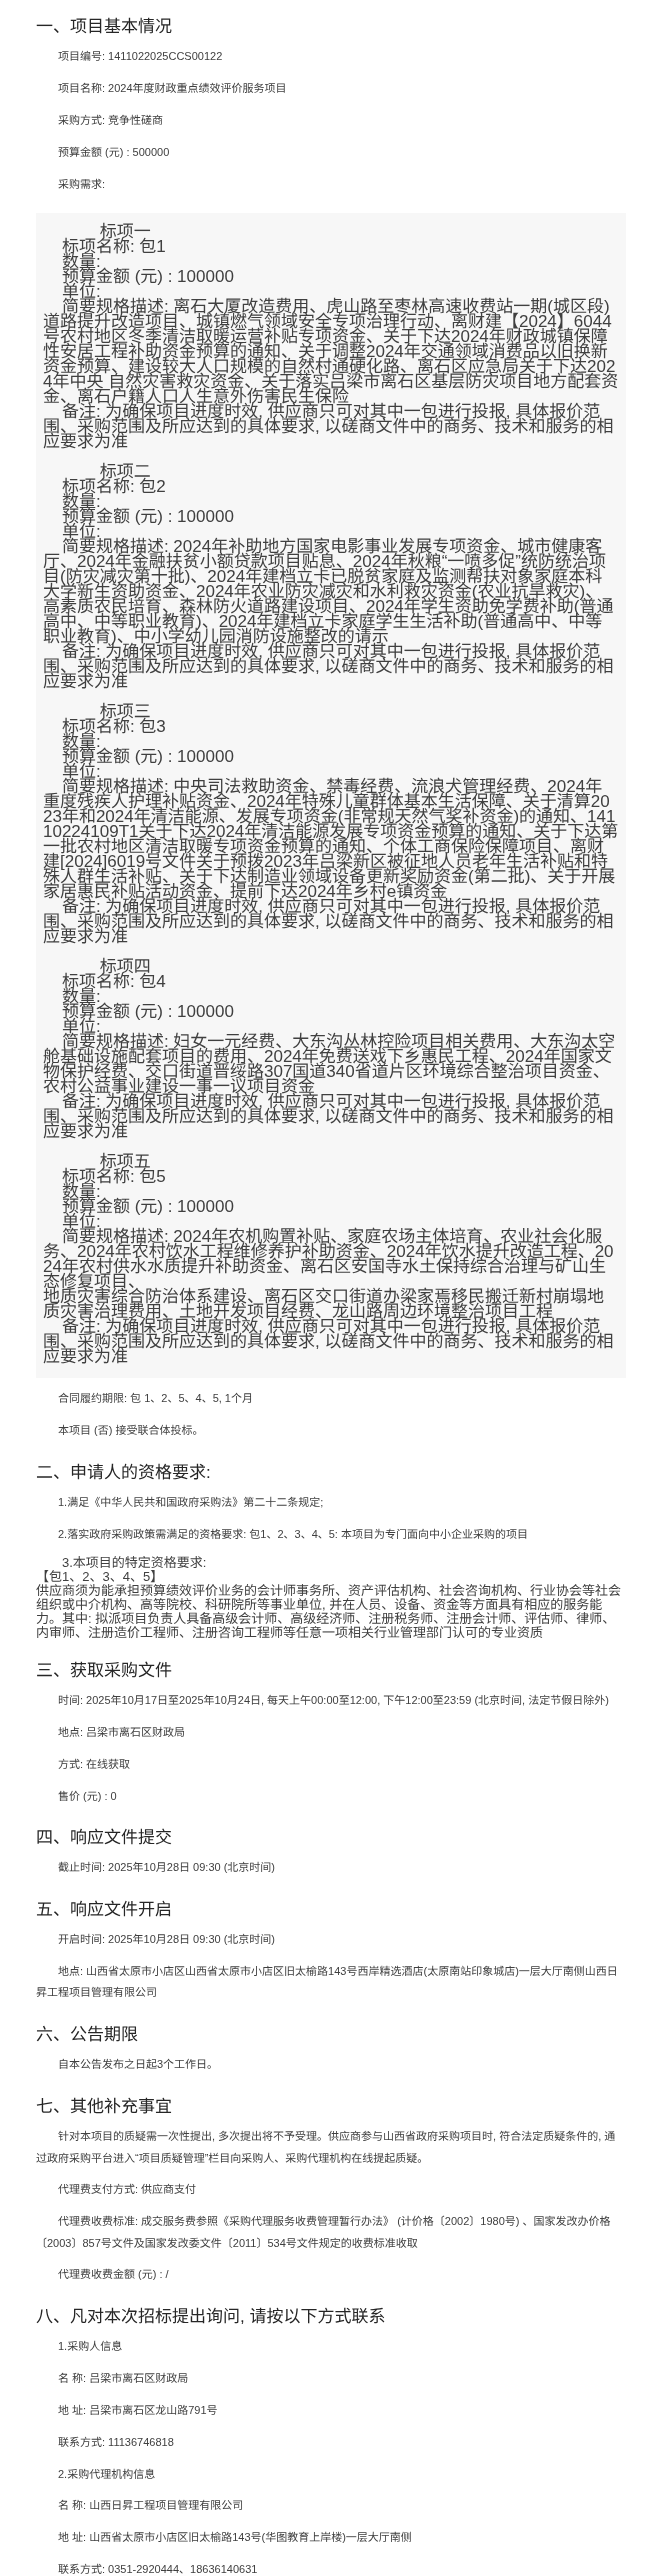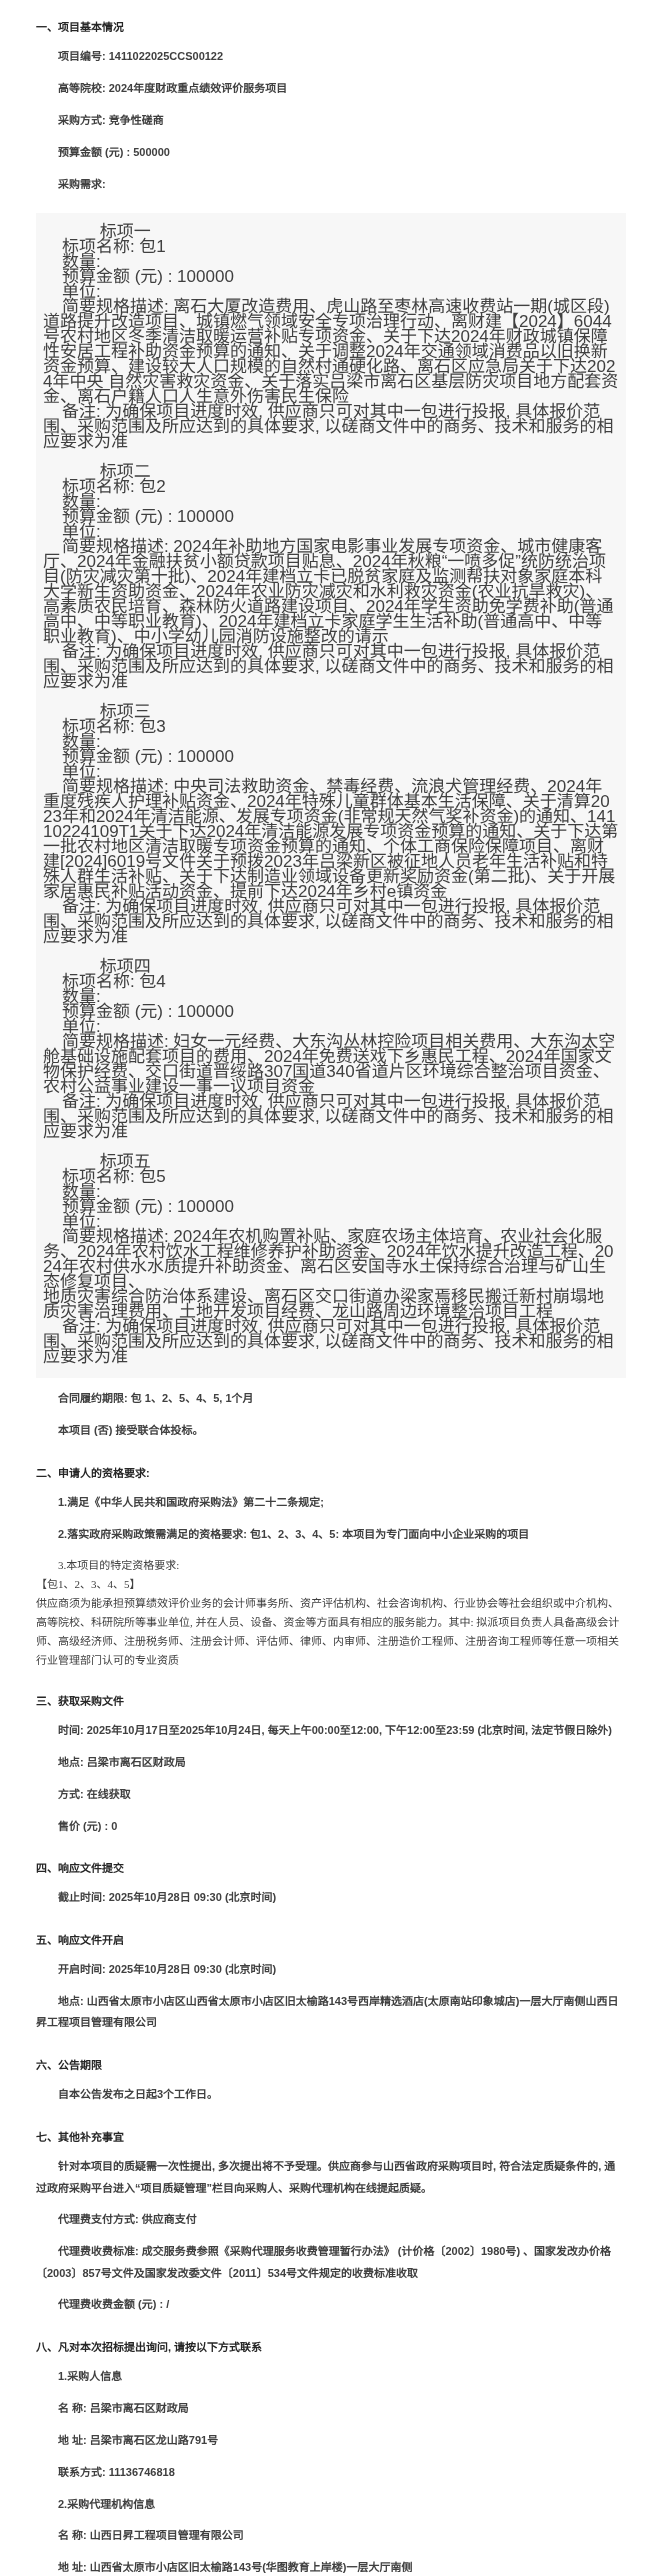--- a/index.html
+++ b/index.html
@@ -11,66 +11,64 @@
     width: 655px;
     font-family: "Liberation Sans", "DejaVu Sans", sans-serif;
     color: #404040;
   }
   .doc {
     box-sizing: border-box;
     width: 655px;
     padding: 9.7px 29px 62px 36px;
   }
   .sec-heading {
-    font-size: 11px;
-    font-weight: bold;
+    font-size: 17px;
+    font-weight: normal;
     color: #262626;
     line-height: 16.6px;
     margin: 23.5px 0 7px 0;
   }
   .sec-heading:first-child {
     margin-top: 9.7px;
   }
   .para {
     font-size: 11px;
     line-height: 21.4px;
     margin: 10.4px 0;
     text-indent: 2em;
     color: #404040;
     word-break: break-all;
-    font-weight: bold;
   }
   .pre-block {
-    font-size: 11px;
-    line-height: 19px;
+    font-size: 13px;
+    line-height: 14px;
     margin: 10.4px 0 14px 0;
     white-space: pre-wrap;
     text-indent: 2em;
     color: #404040;
     word-break: break-all;
-    font-family: Liberation Serif, serif;
   }
   .lots-box {
     background: #f7f7f7;
     margin: 18px 0 5.5px 0;
     padding: 11px 7px 14px 7px;
     font-size: 17px;
     line-height: 15px;
     white-space: pre-wrap;
     color: #404040;
     word-break: break-all;
   }
 </style>
 </head>
 <body>
 
 <main class="doc">
     <h2 class="sec-heading">一、项目基本情况</h2>
     <p class="para">项目编号: 1411022025CCS00122</p>
-    <p class="para">高等院校: 2024年度财政重点绩效评价服务项目</p>
+    <p class="para">项目名称: 2024年度财政重点绩效评价服务项目</p>
     <p class="para">采购方式: 竞争性磋商</p>
     <p class="para">预算金额 (元) : 500000</p>
     <p class="para">采购需求:</p>
     <div class="lots-box">            标项一
     标项名称: 包1
     数量: 
     预算金额 (元) : 100000
     单位: 
     简要规格描述: 离石大厦改造费用、虎山路至枣林高速收费站一期(城区段)道路提升改造项目、城镇燃气领域安全专项治理行动、离财建【2024】6044号农村地区冬季清洁取暖运营补贴专项资金、关于下达2024年财政城镇保障性安居工程补助资金预算的通知、关于调整2024年交通领域消费品以旧换新资金预算、建设较大人口规模的自然村通硬化路、离石区应急局关于下达2024年中央 自然灾害救灾资金、关于落实吕梁市离石区基层防灾项目地方配套资金、离石户籍人口人生意外伤害民生保险
     备注: 为确保项目进度时效, 供应商只可对其中一包进行投报, 具体报价范围、采购范围及所应达到的具体要求, 以磋商文件中的商务、技术和服务的相应要求为准

